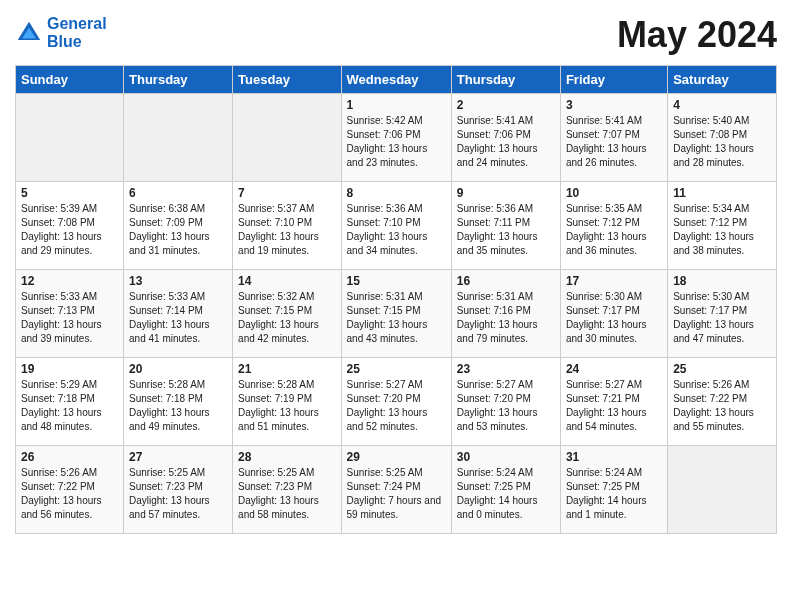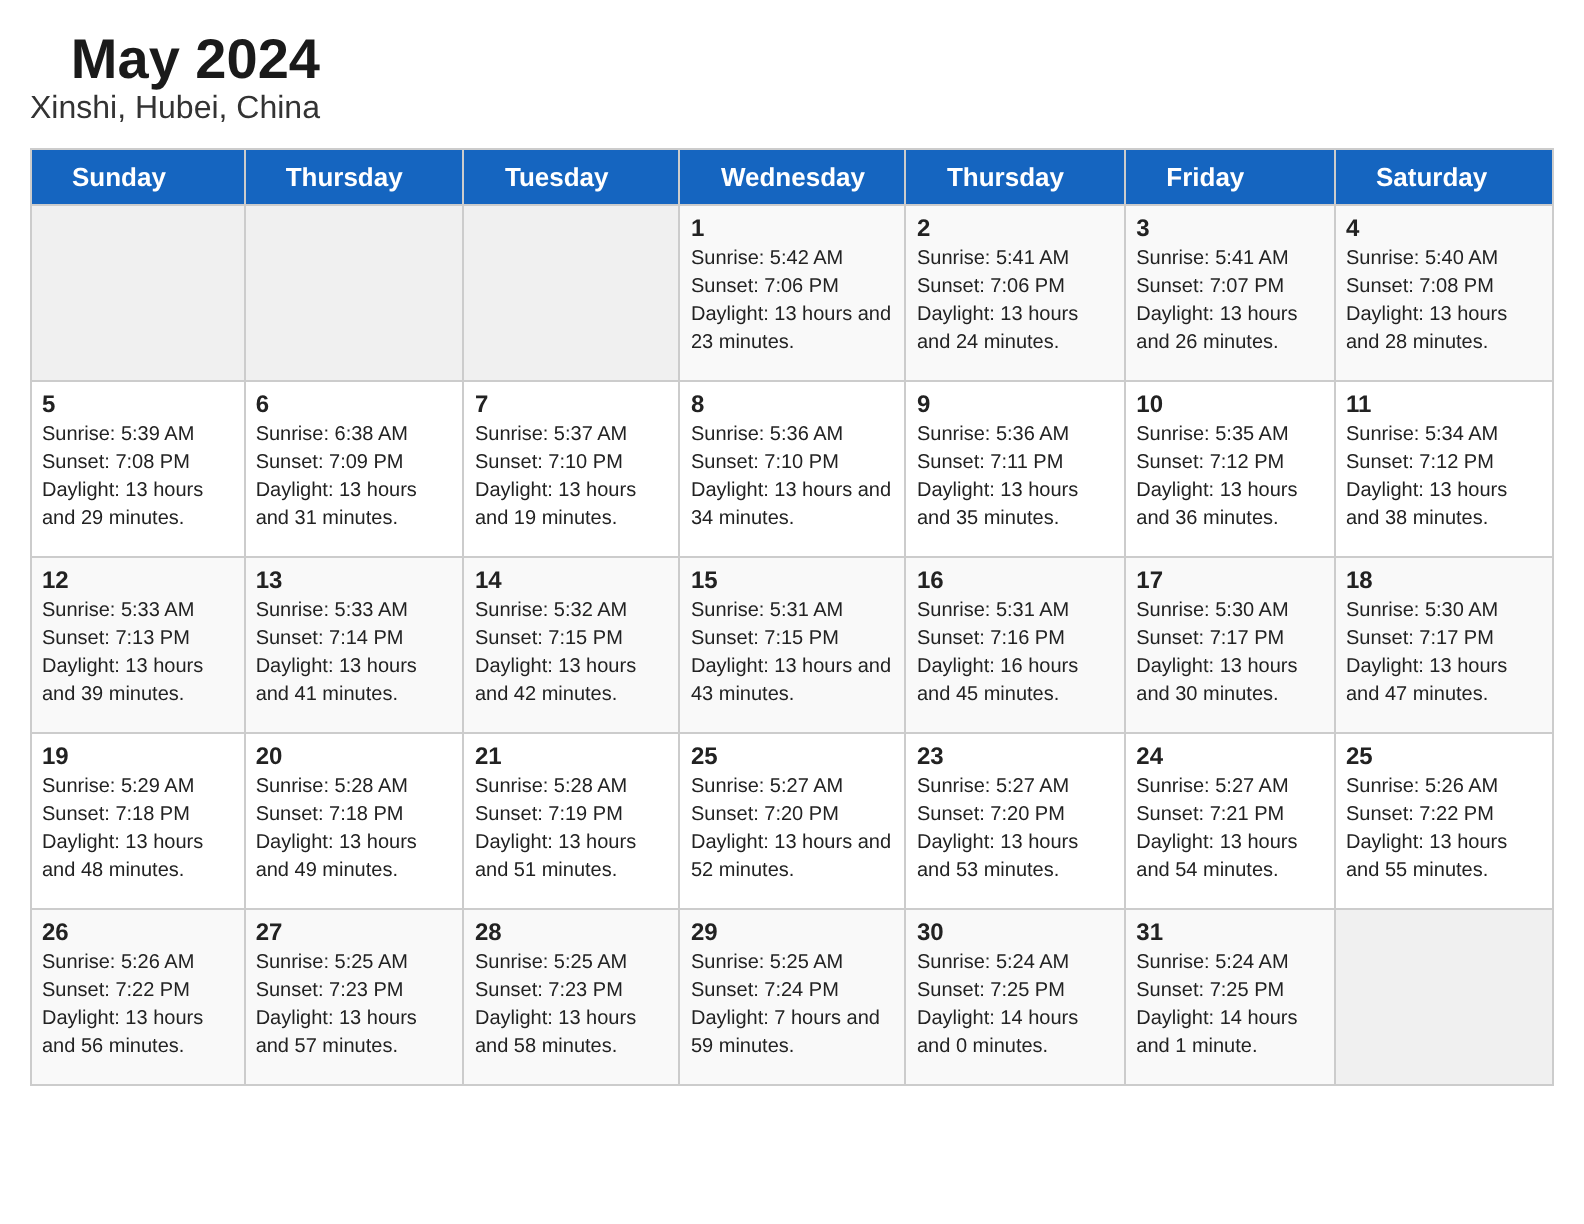--- a/index.html
+++ b/index.html
@@ -31,39 +31,39 @@
       color: #1565c0;
     }
     .logo-icon {
       width: 28px;
       height: 28px;
     }
     .title-block {
       text-align: right;
     }
     .month-title {
-      font-size: 28px;
+      font-size: 36px;
       font-weight: bold;
       color: #1a1a1a;
       line-height: 1.1;
     }
     .location {
       font-size: 16px;
       color: #333;
     }
     table {
       width: 100%;
       border-collapse: collapse;
     }
     thead tr th {
       background: #1565c0;
       color: #fff;
       font-size: 13px;
       font-weight: bold;
-      padding: 6px 20px;
+      padding: 6px 5px;
       text-align: left;
       border: 1px solid #ccc;
     }
     tbody tr td {
       vertical-align: top;
       border: 1px solid #ccc;
       padding: 4px 5px;
       font-size: 10.5px;
       color: #222;
       min-height: 80px;
@@ -88,23 +88,32 @@
       background: #fff;
     }
     .empty-cell {
       background: #f0f0f0 !important;
     }
   </style>
 </head>
 <body>
 
 <div class="header">
+  <div class="logo">
+    <svg class="logo-icon" viewBox="0 0 40 40">
+      <polygon points="20,4 36,30 4,30" fill="#1565c0"></polygon>
+      <polygon points="20,12 30,28 10,28" fill="#42a5f5"></polygon>
+    </svg>
+    <div class="logo-text">
+      <div><span>General</span></div>
+      <div style="color:#1565c0;">Blue</div>
+    </div>
+  </div>
   <div class="title-block">
     <div class="month-title">May 2024</div>
-    <div class="location">Xinshi, Hubei, China</div>
   </div>
 </div>
 
 <table>
   <thead>
     <tr>
       <th>Sunday</th>
       <th>Thursday</th>
       <th>Tuesday</th>
       <th>Wednesday</th>
@@ -240,21 +249,21 @@
           <span>Sunrise: 5:31 AM</span><br>
           <span>Sunset: 7:15 PM</span><br>
           <span>Daylight: 13 hours and 43 minutes.</span>
         </div>
       </td>
         <td>
         <span class="day-num">16</span>
         <div class="day-info">
           <span>Sunrise: 5:31 AM</span><br>
           <span>Sunset: 7:16 PM</span><br>
-          <span>Daylight: 16 hours and 45 minutes.</span>
+          <span>Daylight: 13 hours and 79 minutes.</span>
         </div>
       </td>
         <td>
         <span class="day-num">17</span>
         <div class="day-info">
           <span>Sunrise: 5:30 AM</span><br>
           <span>Sunset: 7:17 PM</span><br>
           <span>Daylight: 13 hours and 30 minutes.</span>
         </div>
       </td>

